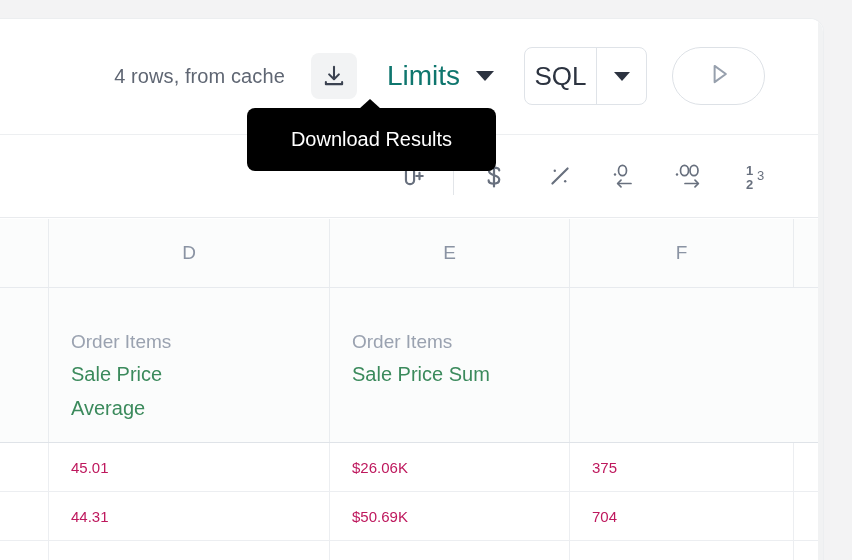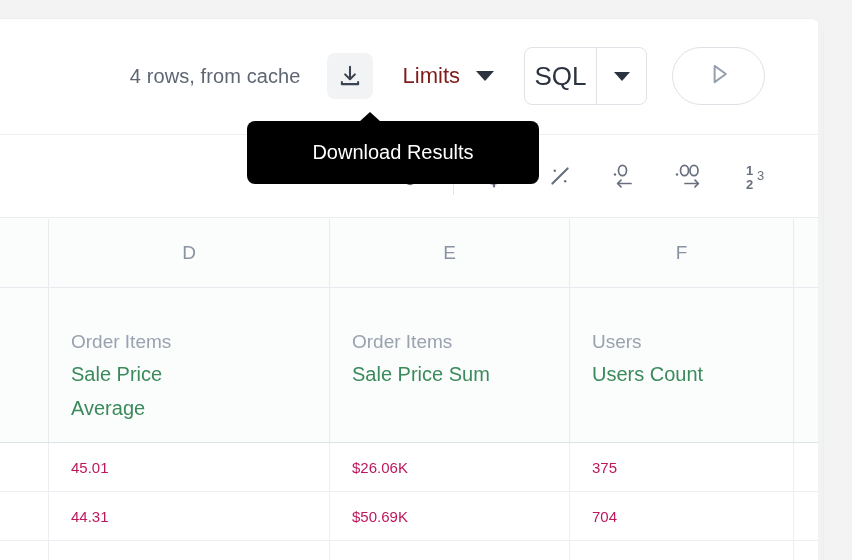--- a/index.html
+++ b/index.html
@@ -63,22 +63,22 @@
   }
   .dl-btn svg { display: block; }
 
   .limits {
     display: flex; align-items: center;
     gap: 16px;
     margin-left: 30px;
     cursor: pointer;
   }
   .limits-label {
-    font-size: 22px;
-    color: #7f1d1d;
+    font-size: 28px;
+    color: #0f766e;
     white-space: nowrap;
   }
   .caret {
     width: 0; height: 0;
     border-left: 9px solid transparent;
     border-right: 9px solid transparent;
     border-top: 10px solid #2c3340;
   }
 
   .sql-group {
@@ -116,22 +116,22 @@
     border-radius: 29px;
     display: flex; align-items: center; justify-content: center;
     background: #fff;
     cursor: pointer;
   }
 
   
   .tooltip {
     position: absolute;
     left: 247px;
-    top: 121px;
-    width: 292px;
+    top: 108px;
+    width: 249px;
     height: 63px;
     background: #000;
     border-radius: 8px;
     display: flex; align-items: center; justify-content: center;
     z-index: 40;
   }
   .tooltip-text {
     color: #fff;
     font-size: 20px;
     white-space: nowrap;
@@ -371,24 +371,20 @@
           <div class="fh-field"></div>
         </div>
         <div class="fieldhead c-d">
           <div class="fh-view">Order Items</div>
           <div class="fh-field">Sale Price Average</div>
         </div>
         <div class="fieldhead c-e">
           <div class="fh-view">Order Items</div>
           <div class="fh-field">Sale Price Sum</div>
         </div>
-        <div class="fieldhead c-f">
-          <div class="fh-view">Users</div>
-          <div class="fh-field">Users Count</div>
-        </div>
       </div>
 
       <div class="grid-row data-row">
         <div class="cell c-c"></div>
         <div class="cell c-d">45.01</div>
         <div class="cell c-e">$26.06K</div>
         <div class="cell c-f">375</div>
       </div>
 
       <div class="grid-row data-row">

